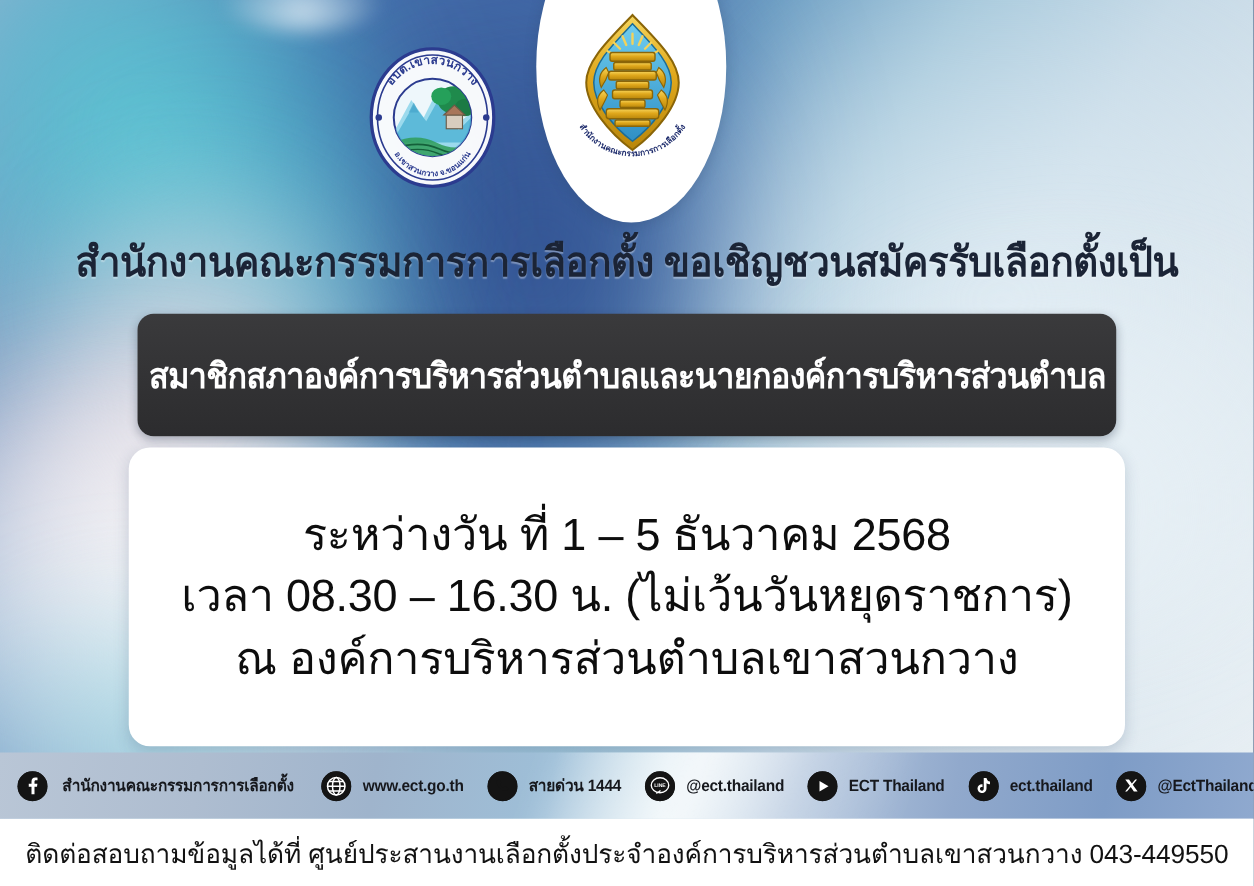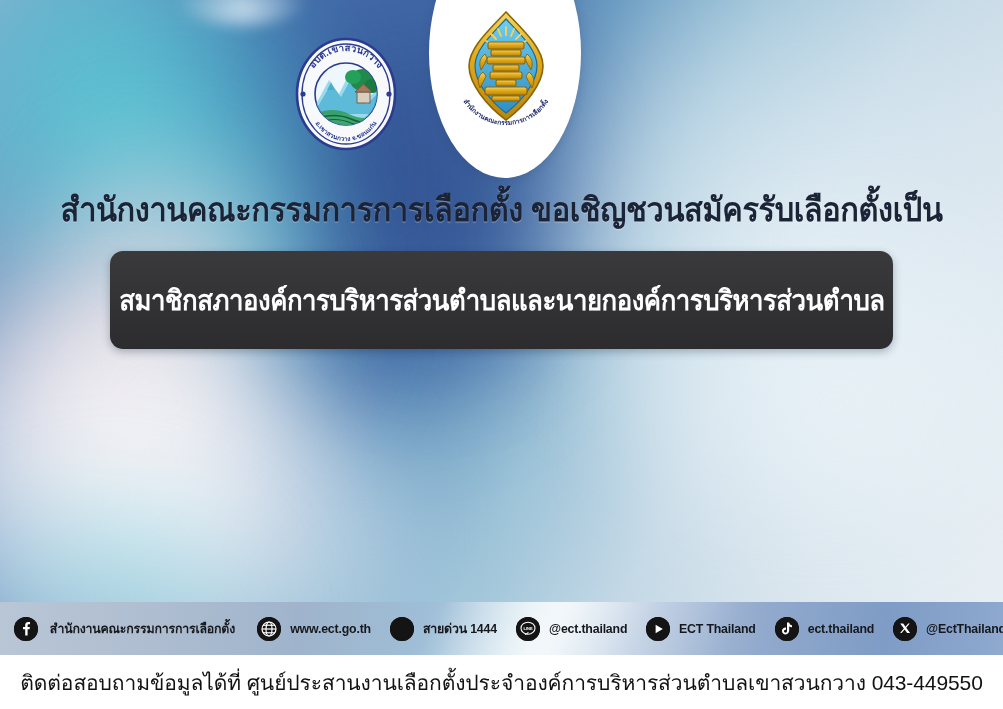--- a/index.html
+++ b/index.html
@@ -334,20 +334,25 @@
       <textPath href="#ectArc" startOffset="50%" text-anchor="middle">สำนักงานคณะกรรมการการเลือกตั้ง</textPath>
     </text>
   </svg>
 
   <div class="headline">สำนักงานคณะกรรมการการเลือกตั้ง ขอเชิญชวนสมัครรับเลือกตั้งเป็น</div>
 
   <div class="banner">
     <span class="banner-text">สมาชิกสภาองค์การบริหารส่วนตำบลและนายกองค์การบริหารส่วนตำบล</span>
   </div>
 
+  <div class="infobox">
+    <div class="info-line">ระหว่างวัน ที่ 1 – 5 ธันวาคม 2568</div>
+    <div class="info-line">เวลา 08.30 – 16.30 น. (ไม่เว้นวันหยุดราชการ)</div>
+    <div class="info-line">ณ องค์การบริหารส่วนตำบลเขาสวนกวาง</div>
+  </div>
 
   <div class="socialbar">
     <div class="social-swoosh"></div>
 
     <div class="social-item">
       <span class="social-icon">
         <svg width="24" height="24" viewBox="0 0 24 24">
             <circle cx="12" cy="12" r="12" fill="#141414"></circle>
             <path d="M13.6 12.3h2l.3-2.4h-2.3V8.4c0-.7.2-1.2 1.2-1.2h1.2V5.1c-.2 0-.9-.1-1.8-.1-1.8 0-3 1.1-3 3.1v1.8H9v2.4h2.2v6.1h2.4z" fill="#fff"></path>
           </svg>

